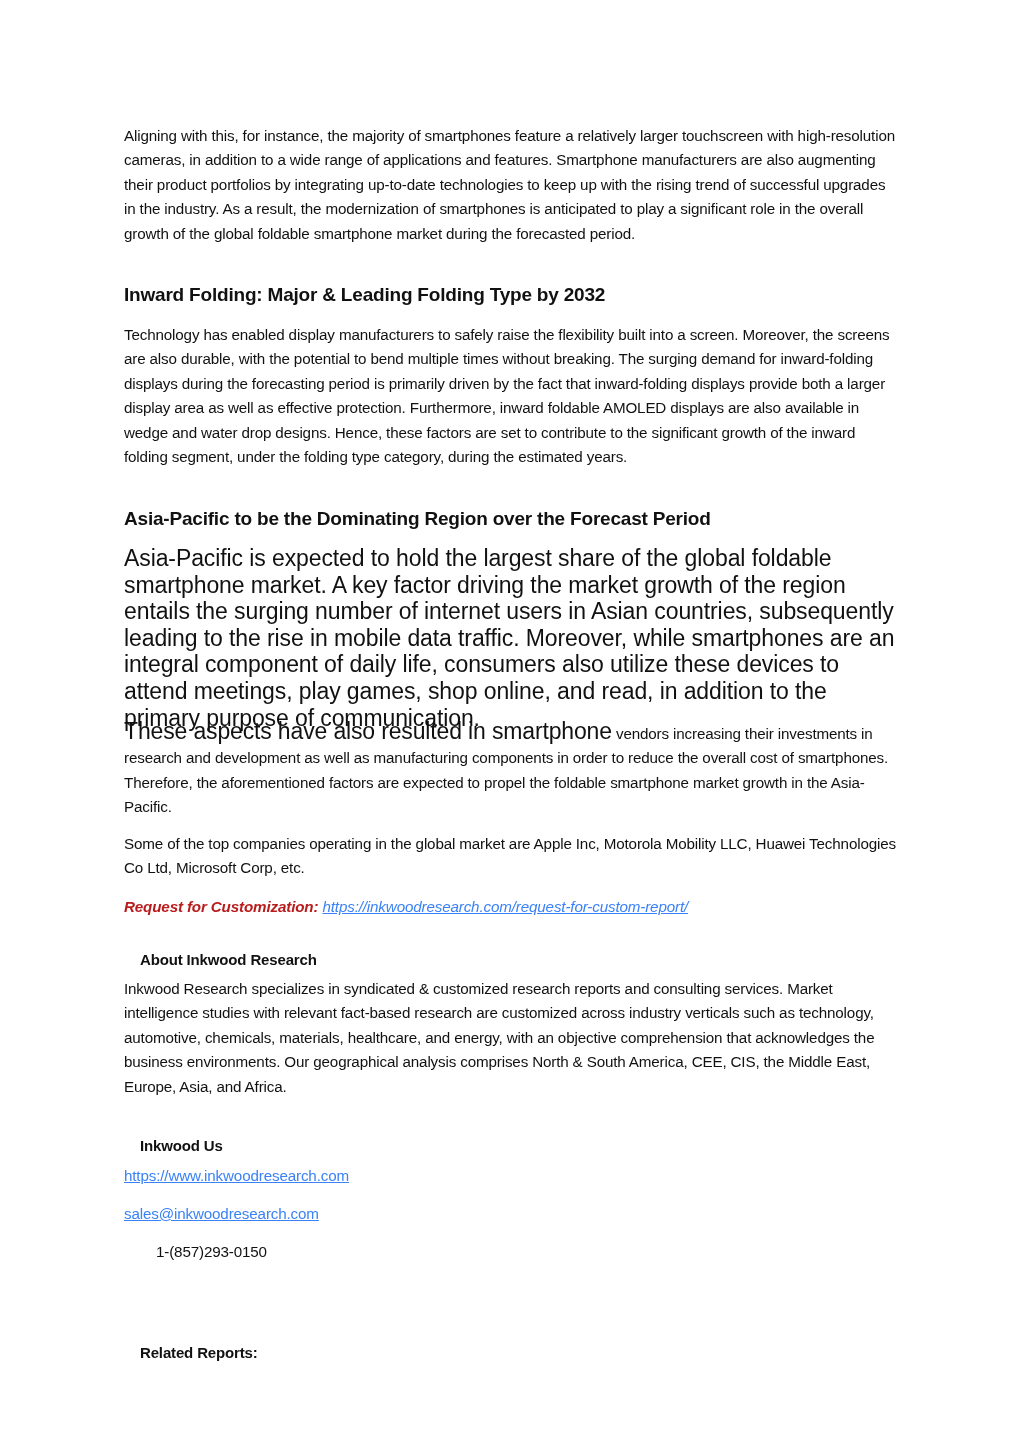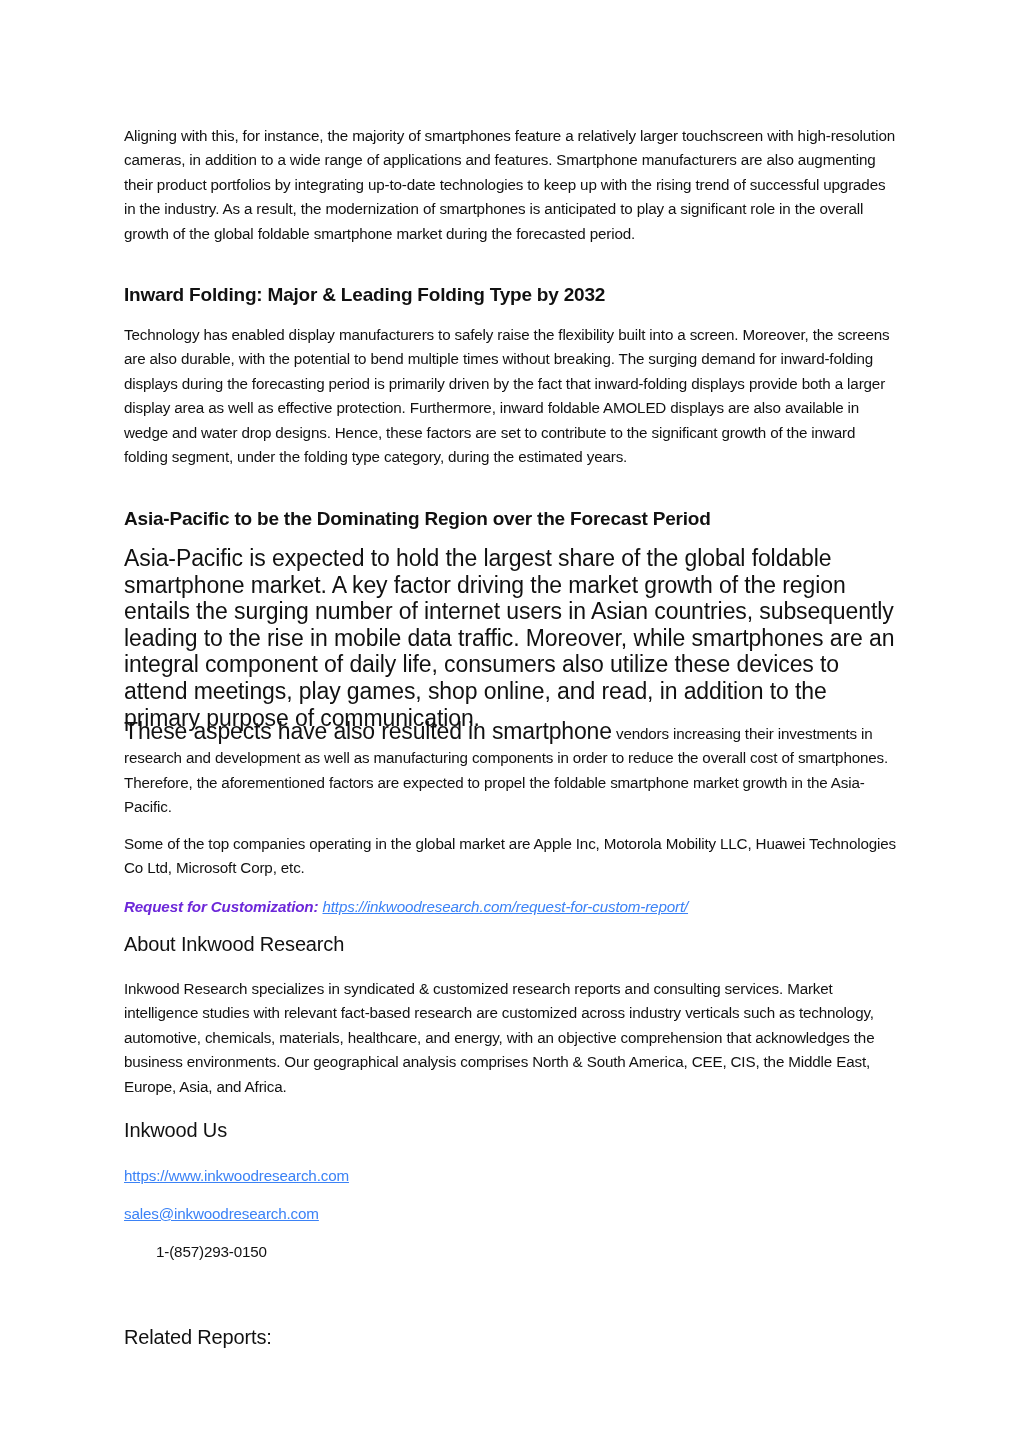--- a/index.html
+++ b/index.html
@@ -38,33 +38,33 @@
     }
     .heading {
       font-size: 19px;
       font-weight: bold;
       margin: 0;
       line-height: 22px;
       letter-spacing: -0.2px;
       text-align: right;
     }
     .subheading {
-      font-size: 20px;
-      font-weight: normal;
-      margin: 0;
+      font-size: 15px;
+      font-weight: bold;
+      margin: 16px;
       line-height: 22px;
       letter-spacing: -0.15px;
     }
     .link {
       color: #3b82f6;
       text-decoration: underline;
       cursor: pointer;
     }
     .req-label {
-      color: #6d28d9;
+      color: #b91c1c;
       font-style: italic;
       font-weight: bold;
     }
     .req-link {
       font-style: italic;
     }
     .abs { position: absolute; left: 0; }
   </style>
 </head>
 <body>

